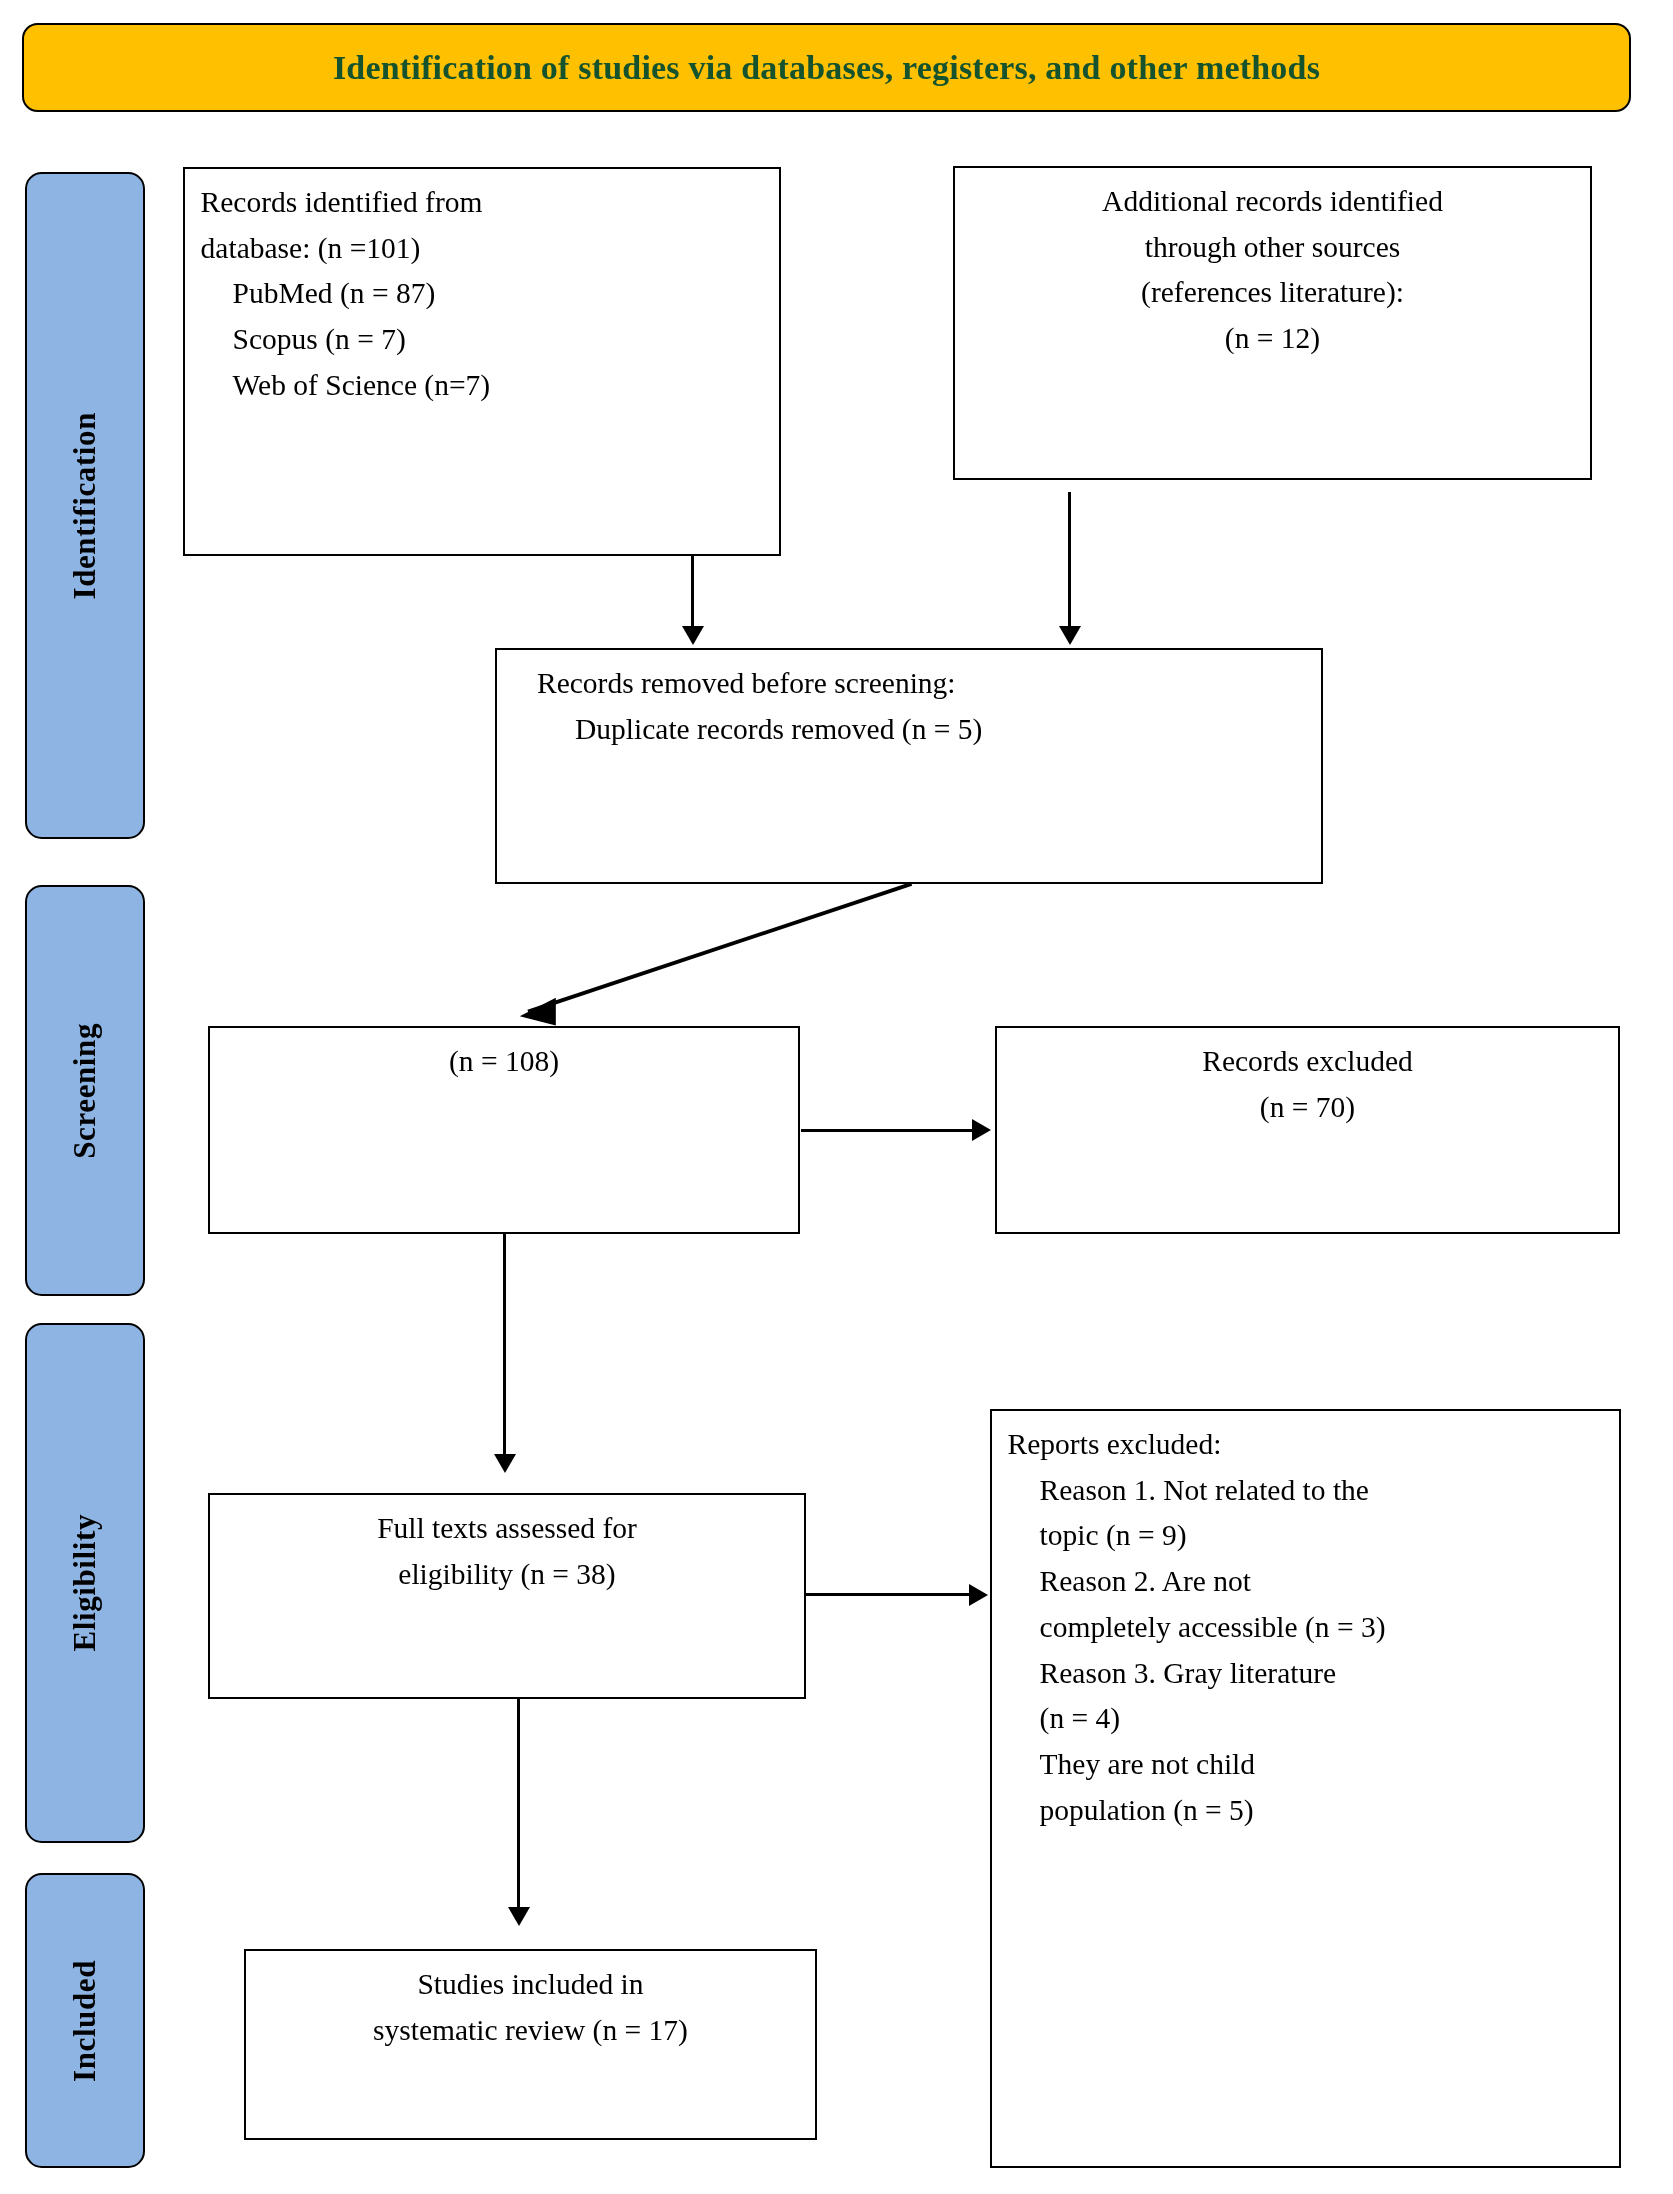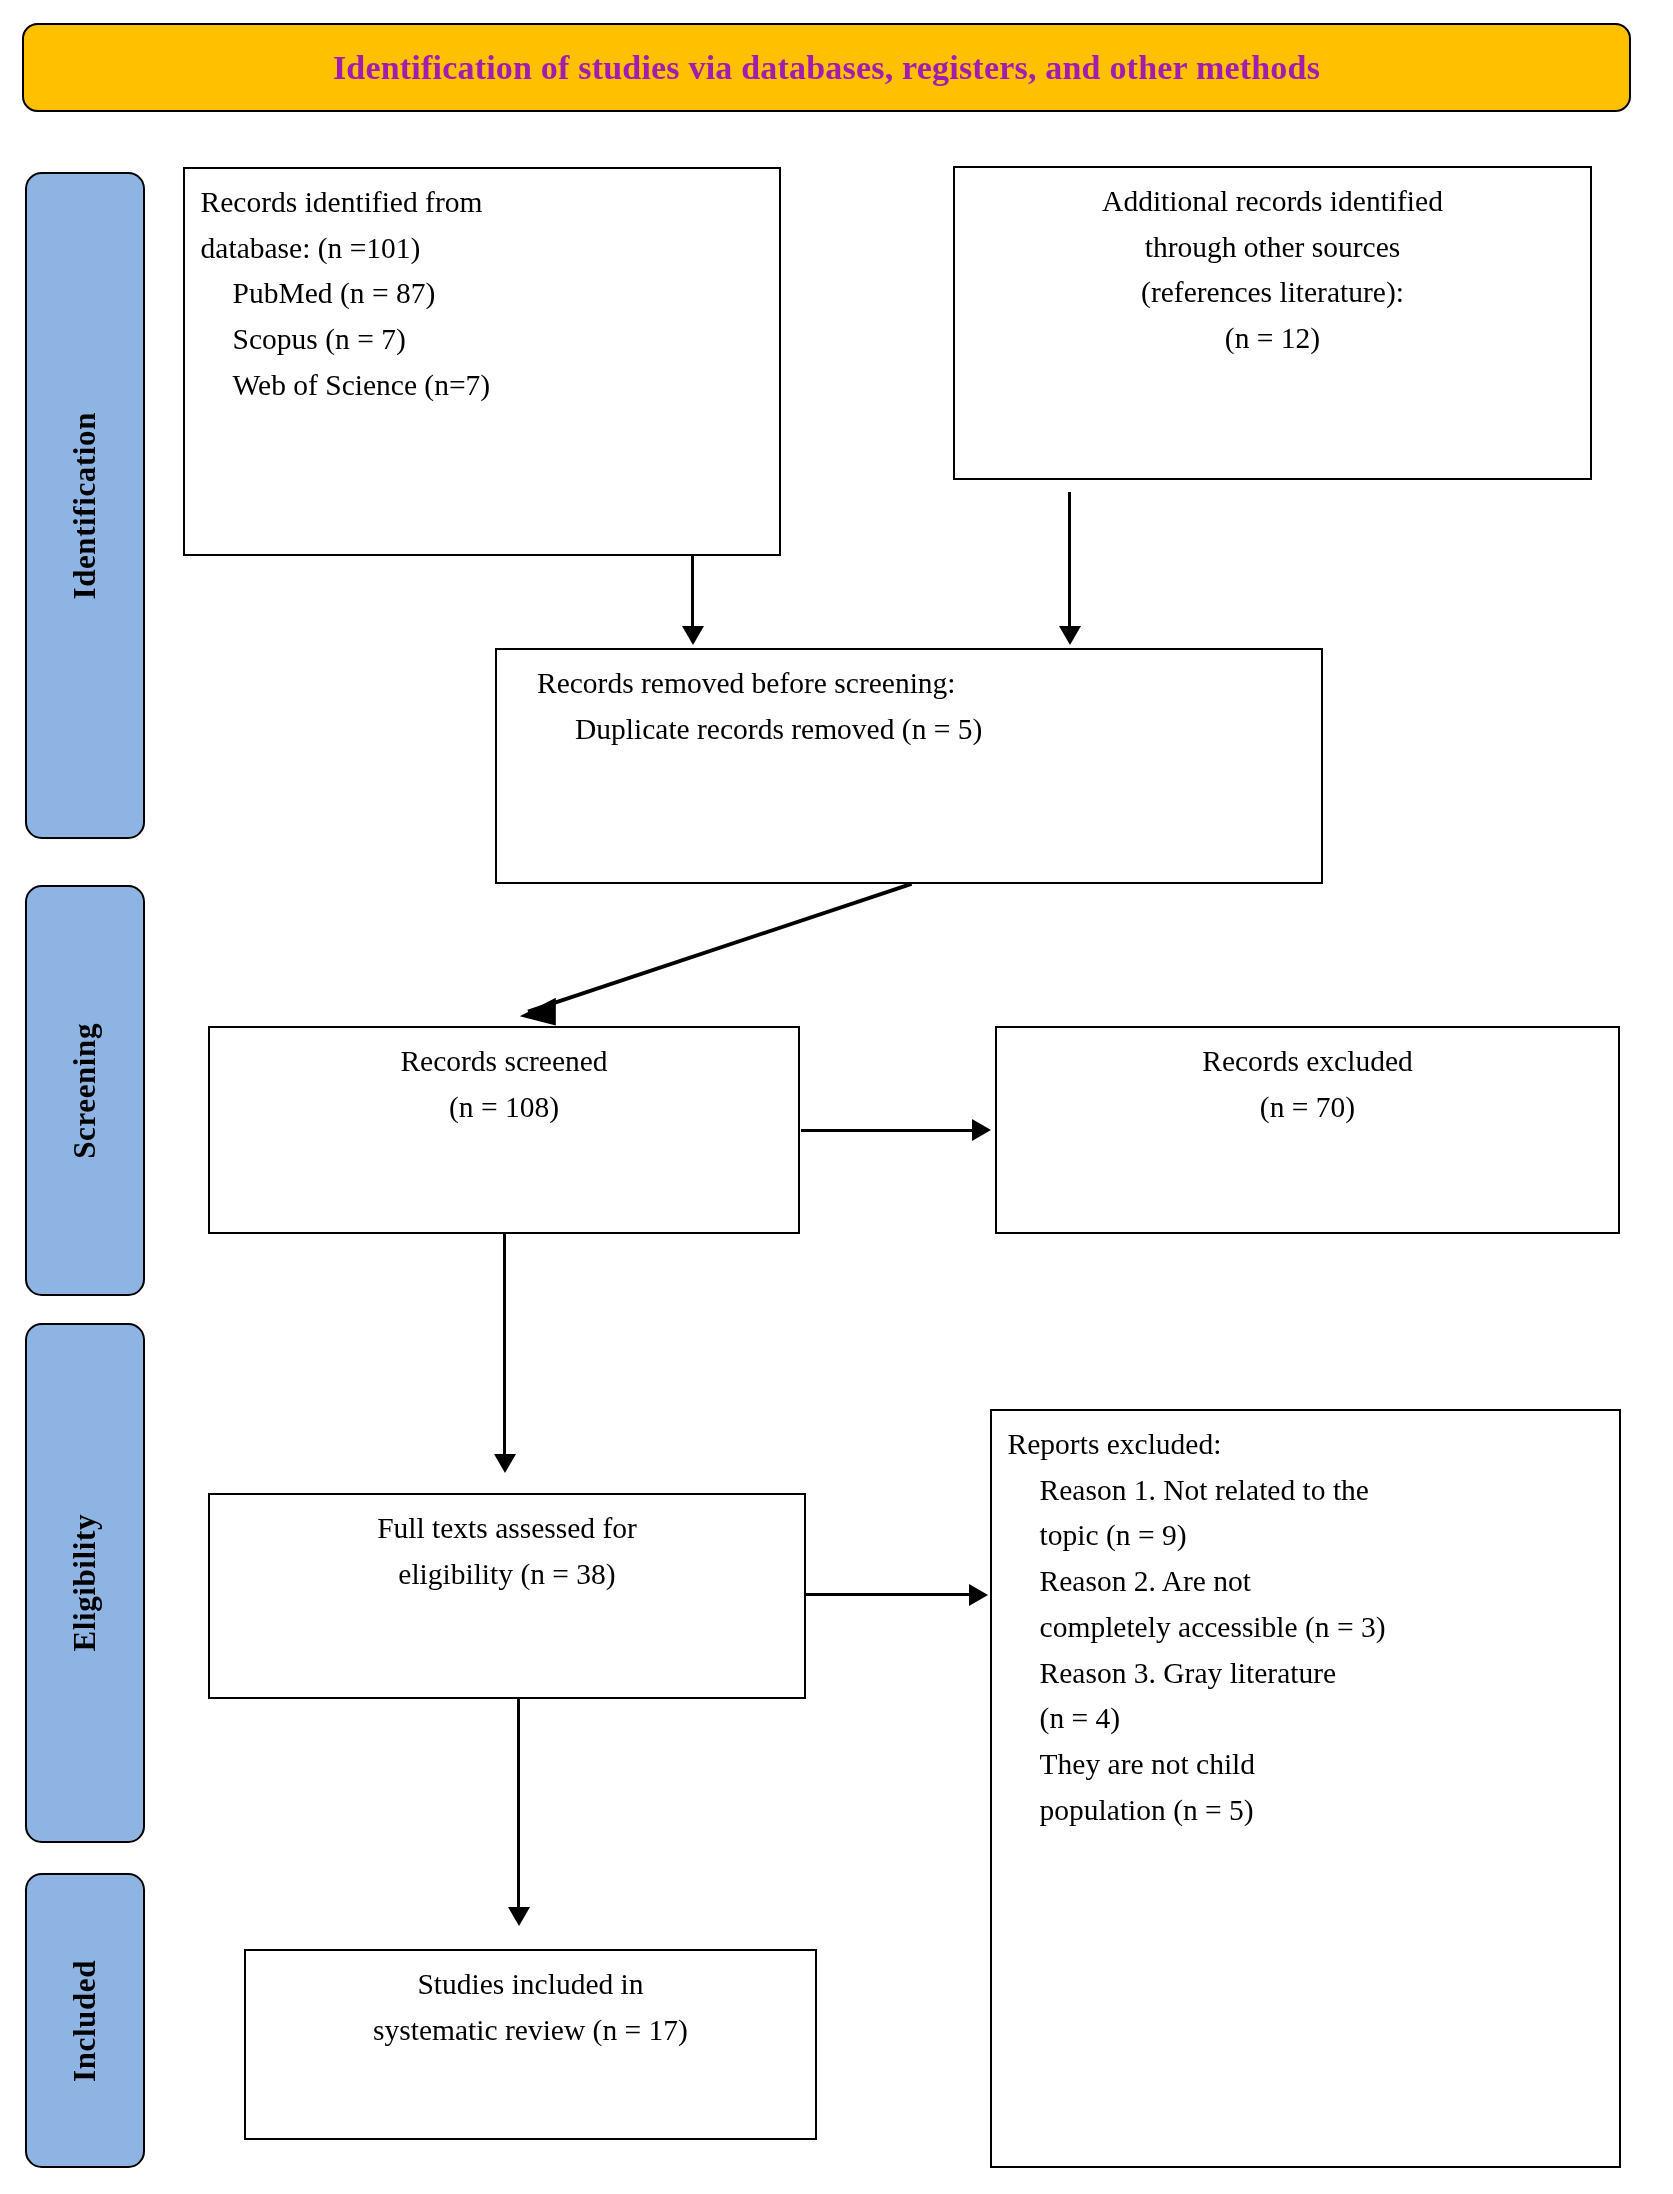--- a/index.html
+++ b/index.html
@@ -29,21 +29,21 @@
     box-sizing: border-box;
     display: flex;
     align-items: center;
     justify-content: center;
   }
   #title-banner span {
     font-family: "Liberation Serif", serif;
     font-weight: bold;
     font-size: 34px;
     letter-spacing: 0.2px;
-    color: #a21caf;
+    color: #14532d;
     text-align: center;
   }
 
   
   .stage {
     position: absolute;
     background: #8DB4E2;
     border: 2.8px solid #000000;
     border-radius: 16.7px;
     box-sizing: border-box;
@@ -163,21 +163,20 @@
   <span class="line">(references literature):</span>
   <span class="line">(n = 12)</span>
 </div>
 
 <div class="box" id="box-records-removed">
   <span class="line" style="padding-left:20px;">Records removed before screening:</span>
   <span class="line" style="padding-left:58px;">Duplicate records removed (n = 5)</span>
 </div>
 
 <div class="box center" id="box-records-screened">
-  <span class="line">Records screened</span>
   <span class="line">(n = 108)</span>
 </div>
 
 <div class="box center" id="box-records-excluded">
   <span class="line">Records excluded</span>
   <span class="line">(n = 70)</span>
 </div>
 
 <div class="box center" id="box-full-texts">
   <span class="line">Full texts assessed for</span>

